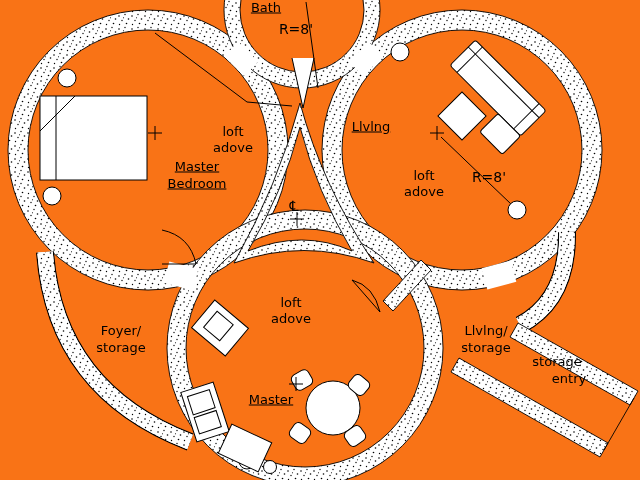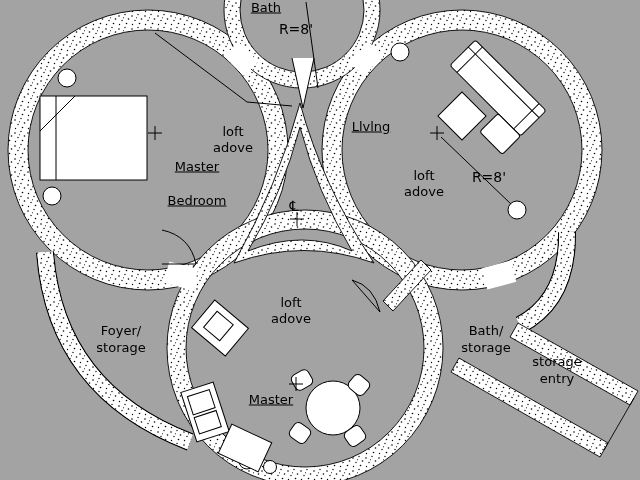--- a/index.html
+++ b/index.html
@@ -1,17 +1,17 @@
 <!DOCTYPE html>
 <html><head>
 <meta charset="utf-8">
 <style>
   html,body{margin:0;padding:0;background:#fff;}
   .canvas{
-    position:relative;width:640px;height:480px;background:#a3a3a3;overflow:hidden;
+    position:relative;width:640px;height:480px;background:#f97316;overflow:hidden;
     font-family:"DejaVu Sans",sans-serif;color:#000;
   }
   .plan-svg{position:absolute;left:0;top:0;}
   .lbl{
     position:absolute;transform:translate(-50%,-50%);
     font-size:13px;line-height:15px;white-space:nowrap;color:#000;
     font-family:"DejaVu Sans",sans-serif;
   }
   .lbl.u{text-decoration:underline;}
   .lbl.small{font-size:14px;}
@@ -177,38 +177,38 @@
     </g>
   </svg>
 
   <div class="lbl u" style="left:266px;top:7px">Bath</div>
   <div class="lbl small" style="left:296px;top:29px">R=8'</div>
 
   <div class="lbl" style="left:233px;top:131px">loft</div>
   <div class="lbl" style="left:233px;top:147px">adove</div>
 
   <div class="lbl u" style="left:197px;top:166px">Master</div>
-  <div class="lbl u" style="left:197px;top:200px">Bedroom</div>
+  <div class="lbl u" style="left:197px;top:183px">Bedroom</div>
 
   <div class="lbl u" style="left:371px;top:126px">Llvlng</div>
 
   <div class="lbl" style="left:424px;top:175px">loft</div>
   <div class="lbl" style="left:424px;top:191px">adove</div>
 
   <div class="lbl small" style="left:489px;top:177px">R=8'</div>
 
   <div class="lbl sym" style="left:294px;top:206px">℄</div>
 
   <div class="lbl" style="left:121px;top:330px">Foyer/</div>
   <div class="lbl" style="left:121px;top:347px">storage</div>
 
   <div class="lbl" style="left:291px;top:302px">loft</div>
   <div class="lbl" style="left:291px;top:318px">adove</div>
 
-  <div class="lbl" style="left:486px;top:330px">Bath/</div>
+  <div class="lbl" style="left:486px;top:330px">Llvlng/</div>
   <div class="lbl" style="left:486px;top:347px">storage</div>
 
   <div class="lbl" style="left:557px;top:361px">storage</div>
-  <div class="lbl" style="left:557px;top:378px">entry</div>
+  <div class="lbl" style="left:569px;top:378px">entry</div>
 
   <div class="lbl u" style="left:271px;top:399px">Master</div>
 
 </div>
 
 </body></html>

